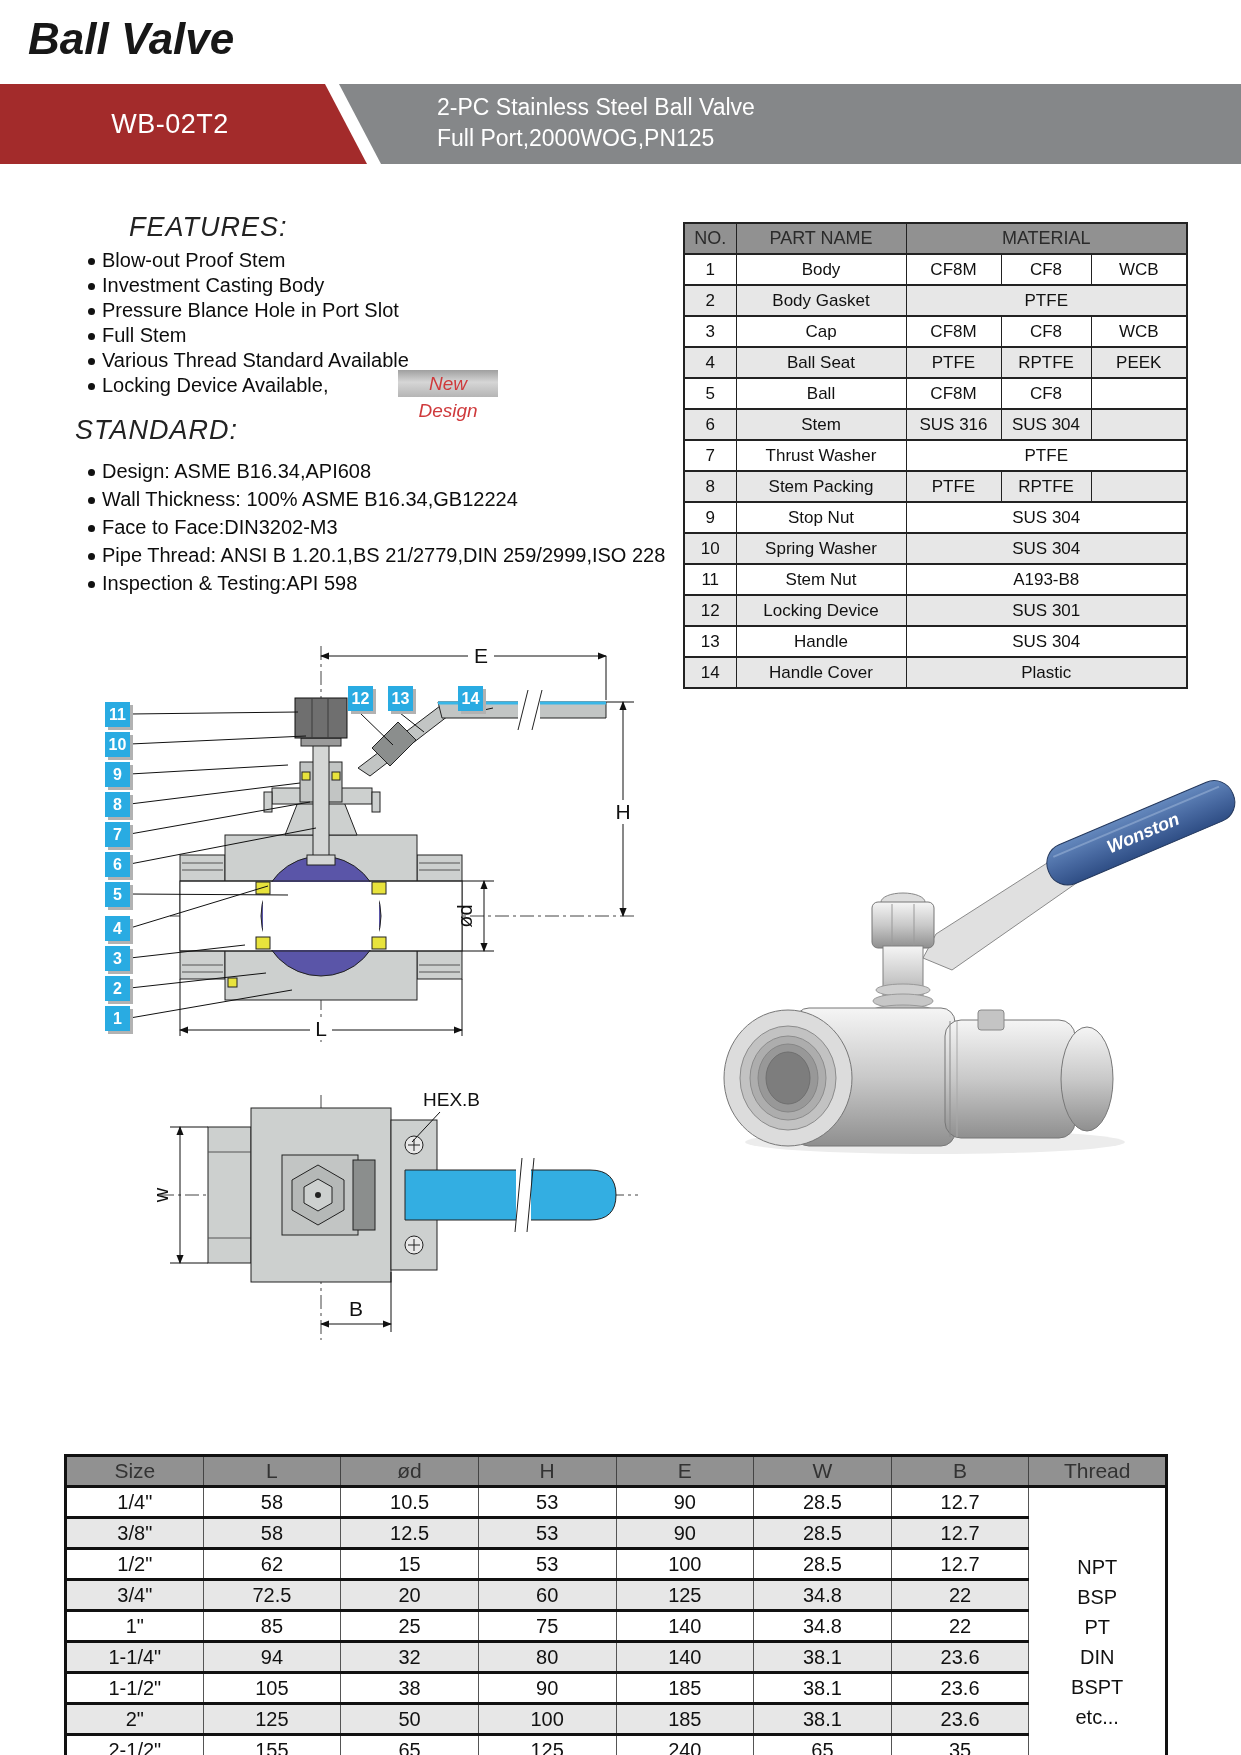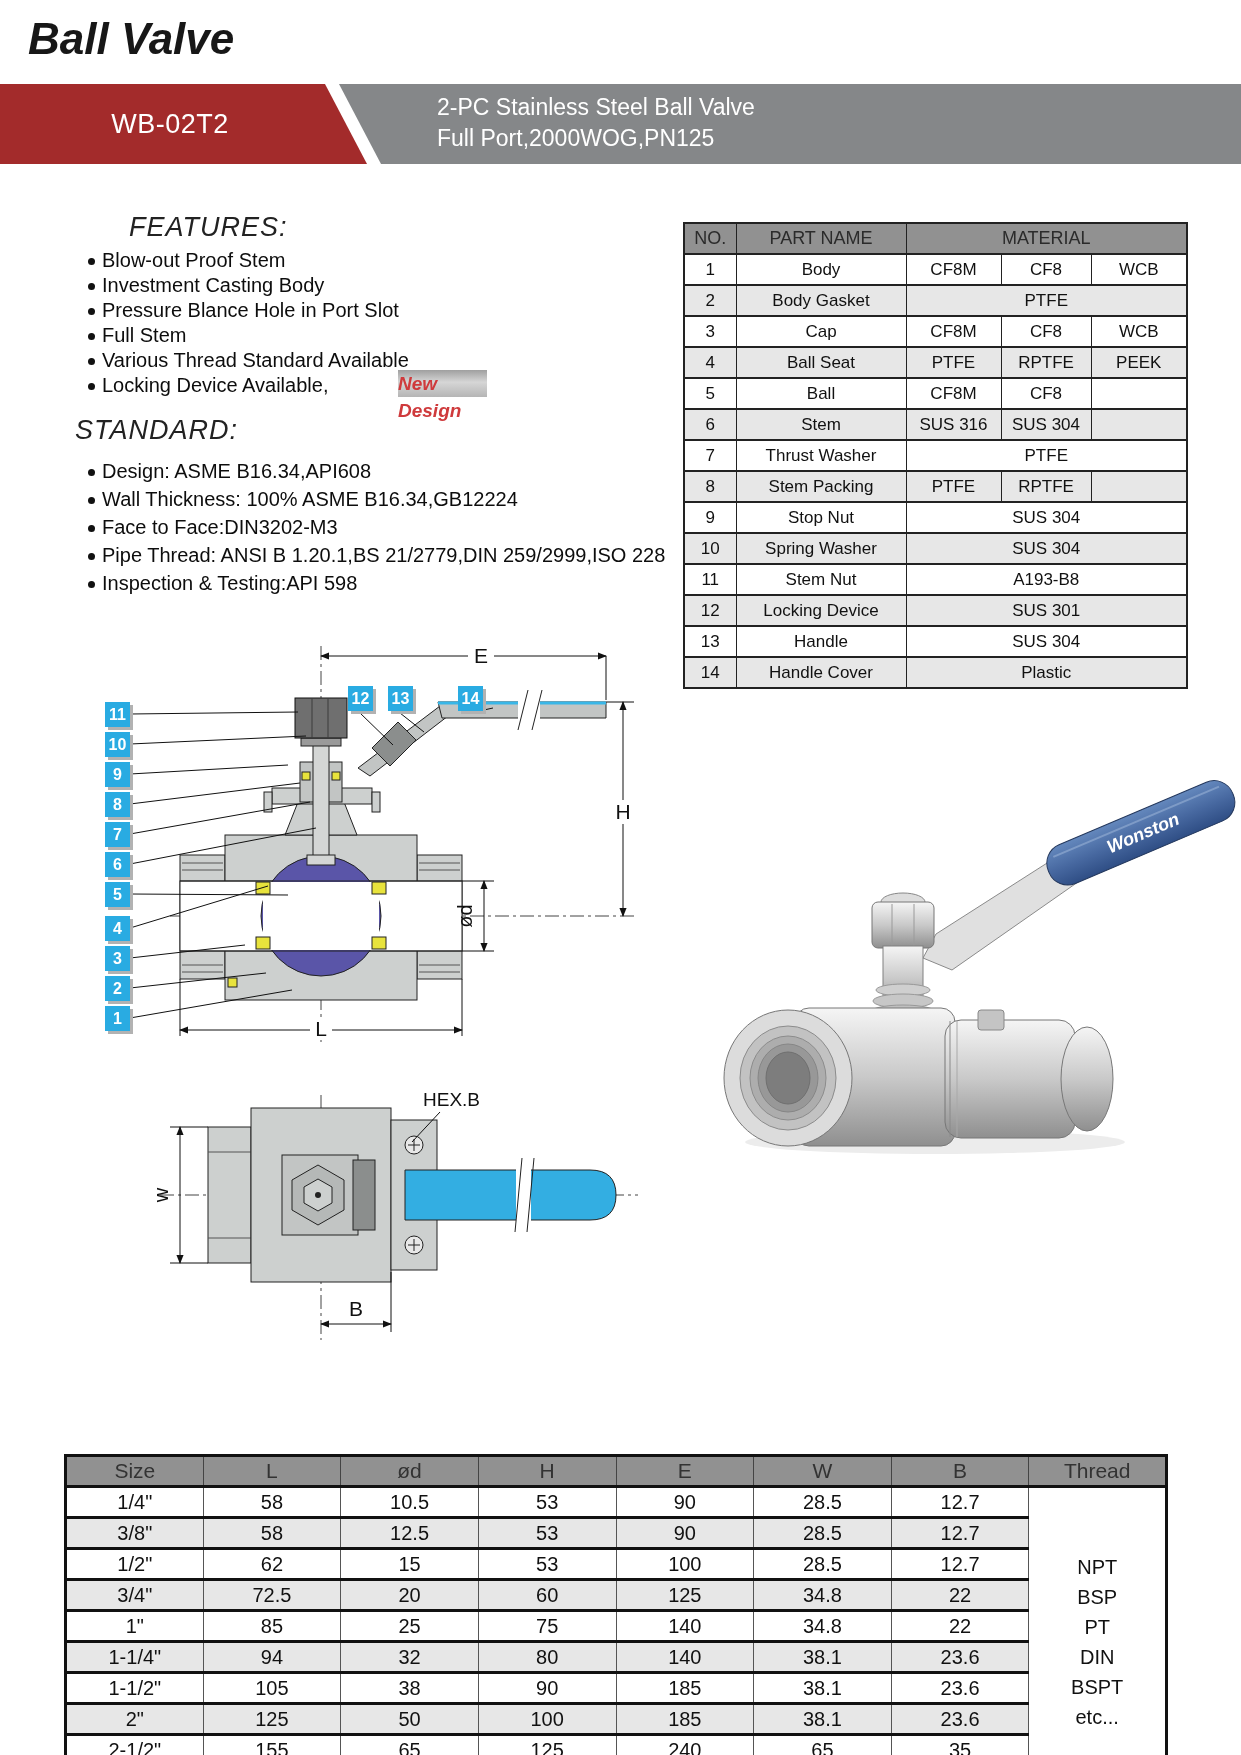--- a/index.html
+++ b/index.html
@@ -20,23 +20,23 @@
   .feat-head{left:86px;top:212px;margin-left:43px;}
   .std-head{left:75px;top:415px;}
   ul.blist{position:absolute;left:88px;margin:0;padding:0;list-style:none;}
   .feat-list{top:248px;}
   .std-list{top:457px;}
   ul.blist li{font-size:20px;color:#0d0d0d;white-space:nowrap;}
   .feat-list li{line-height:25px;height:25px;}
   .std-list li{line-height:28px;height:28px;}
   ul.blist li::before{content:"";display:inline-block;width:7px;height:7px;border-radius:50%;
       background:#111;margin-right:7px;vertical-align:2px;}
-  .new-design{position:absolute;left:398px;top:370px;width:89px;height:27px;
+  .new-design{position:absolute;left:398px;top:370px;width:100px;height:27px;text-align:center;
       background:linear-gradient(#9f9f9f,#d6d6d6 45%,#b5b5b5);
-      font-size:19px;line-height:27px;font-style:italic;font-weight:bold;color:#cf3a3c;}
+      font-size:19px;line-height:27px;font-style:italic;font-weight:normal;color:#cf3a3c;}
   
   table{border-collapse:collapse;}
   .parts{position:absolute;left:683px;top:222px;width:503px;border:2px solid #222;table-layout:fixed;}
   .parts th{background:#919191;color:#2b2b2b;font-weight:normal;font-size:18px;height:27px;
       border:1px solid #222;border-bottom:2px solid #222;}
   .parts td{font-size:17px;text-align:center;height:27px;border:1px solid #222;border-bottom:2px solid #222;padding:1px 2px;}
   .parts tr.alt td{background:#e7e7e7;}
   
   .dims{position:absolute;left:64px;top:1454px;width:1104px;border:3px solid #111;table-layout:fixed;}
   .dims th{background:#919191;color:#333;font-weight:normal;font-size:21px;height:26px;

